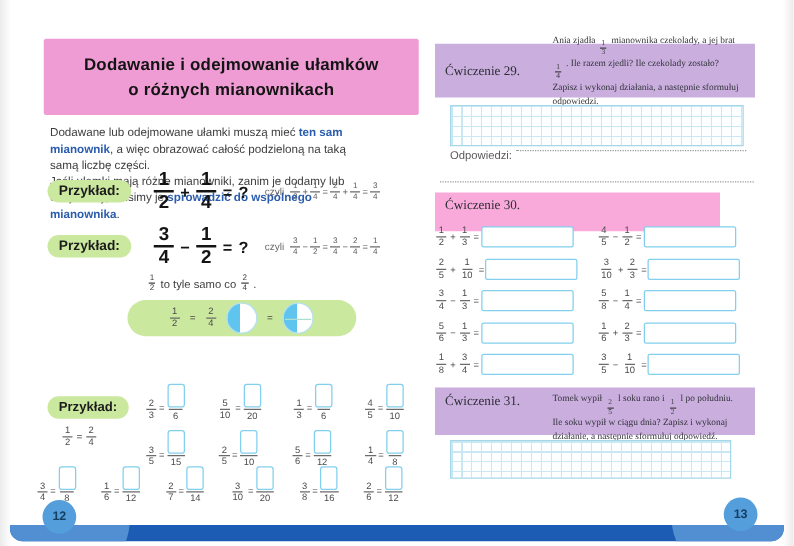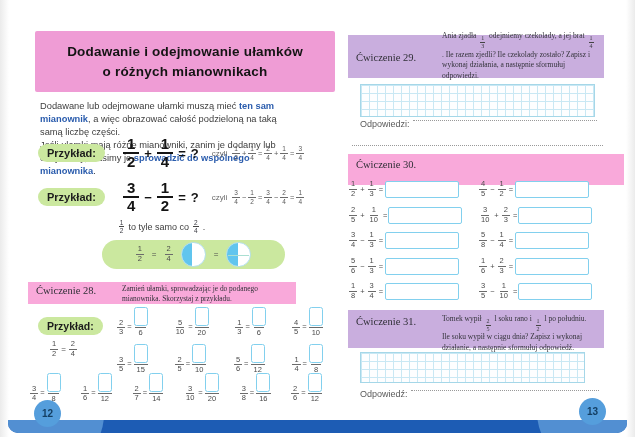--- a/index.html
+++ b/index.html
@@ -79,21 +79,21 @@
   .ansfrac{display:inline-flex;flex-direction:column;align-items:center;}
   .abox{width:12px;height:17px;border:1.5px solid #82d0ee;border-radius:2.5px;
         background:#fff;margin-bottom:1px;}
   .aden{font-size:7.5px;color:#4a4a4a;border-top:1px solid #6b6b6b;padding:0 3px;line-height:1.2;}
 
   
   .ex29-box{left:348px;top:35px;width:256px;height:43px;background:#c9aede;padding:4px 8px;align-items:center;}
   .grid29{left:360px;top:84px;width:233px;height:31px;}
   .odp29{left:360px;top:119px;width:237px;}
   .dl2{left:352px;top:138px;width:251px;}
-  .ex30-box{left:348px;top:154px;width:276px;height:31px;background:#f9a9da;}
+  .ex30-box{left:348px;top:154px;width:228px;height:31px;background:#f9a9da;}
   .ex30-col{position:absolute;top:181px;display:flex;flex-direction:column;}
   .cl{left:349px;}
   .cr{left:479px;}
   .ex30-row{display:flex;align-items:center;height:17px;margin-bottom:8.5px;
             width:110px;justify-content:space-between;}
   .expr{display:inline-flex;align-items:center;gap:2px;}
   .op{font-size:7.5px;color:#4a4a4a;margin:0 1px;}
   .ansbox{width:72px;height:15px;border:1.5px solid #82d0ee;border-radius:2px;
           background:#fff;flex:none;}
   .ex31-box{left:348px;top:310px;width:256px;height:38px;background:#c9aede;padding:4px 8px;}
@@ -238,24 +238,20 @@
     <span class="eqm">=</span>
     <span class="sfrac">
         <span class="fn">2</span>
         <span class="fd">4</span>
       </span>
     <span class="circ"></span>
     <span class="eqm">=</span>
     <span class="circ q"></span>
   </div>
 
-  <div class="exbox ex28-box">
-    <span class="ex-number">Ćwiczenie 28.</span>
-    <span class="ex-task">Zamień ułamki, sprowadzając je do podanego mianownika. Skorzystaj z przykładu.</span>
-  </div>
   <span class="plabel ex28-plabel">Przykład:</span>
   <div class="ex28-exfrac">
     <span class="sfrac">
         <span class="fn">1</span>
         <span class="fd">2</span>
       </span>
     <span class="eqm">=</span>
     <span class="sfrac">
         <span class="fn">2</span>
         <span class="fd">4</span>
@@ -438,21 +434,21 @@
     </div>
 
   <div class="exbox ex29-box">
     <span class="ex-number">Ćwiczenie 29.</span>
     <span class="ex-task">
       <span>Ania zjadła</span>
       <span class="tfrac">
           <span class="fn">1</span>
           <span class="fd">3</span>
         </span>
-      <span>odejmiemy czekolady, a jej brat</span>
+      <span>mianownika czekolady, a jej brat</span>
       <span class="tfrac">
           <span class="fn">1</span>
           <span class="fd">4</span>
         </span>
       <span>. Ile razem zjedli? Ile czekolady zostało? Zapisz i wykonaj działania, a następnie sformułuj odpowiedzi.</span>
     </span>
   </div>
   <div class="grid grid29"></div>
   <div class="odp-row odp29">
     <span>Odpowiedzi:</span>
@@ -639,24 +635,20 @@
         </span>
       <span>l soku rano i</span>
       <span class="tfrac">
           <span class="fn">1</span>
           <span class="fd">2</span>
         </span>
       <span>l po południu. Ile soku wypił w ciągu dnia? Zapisz i wykonaj działanie, a następnie sformułuj odpowiedź.</span>
     </span>
   </div>
   <div class="grid grid31"></div>
-  <div class="odp-row odp31">
-    <span>Odpowiedź:</span>
-    <span class="dots"></span>
-  </div>
 
   <div class="bottom-bar">
     <div class="halo halo-l"></div>
     <div class="halo halo-r"></div>
   </div>
   <div class="pgc pgc12">12</div>
   <div class="pgc pgc13">13</div>
 </div>
 
 </body></html>

